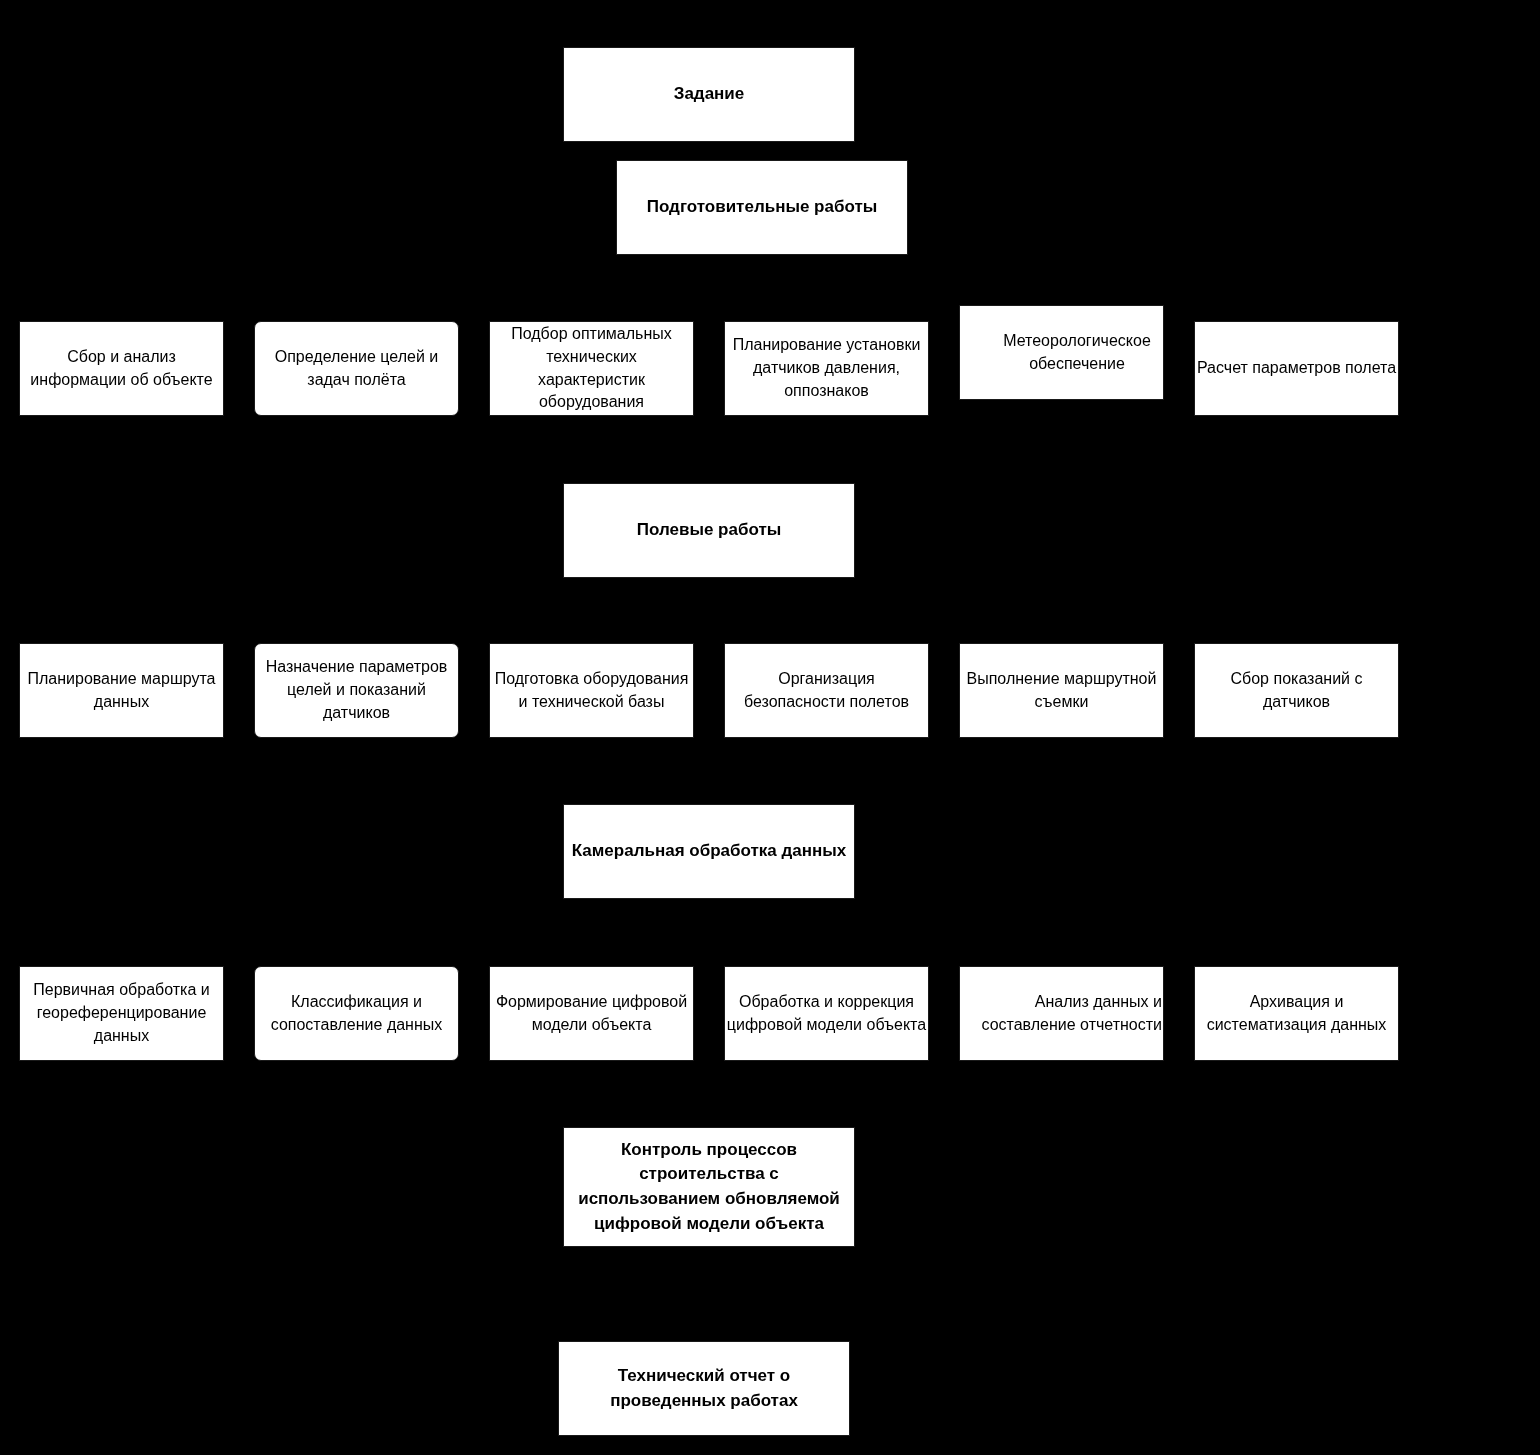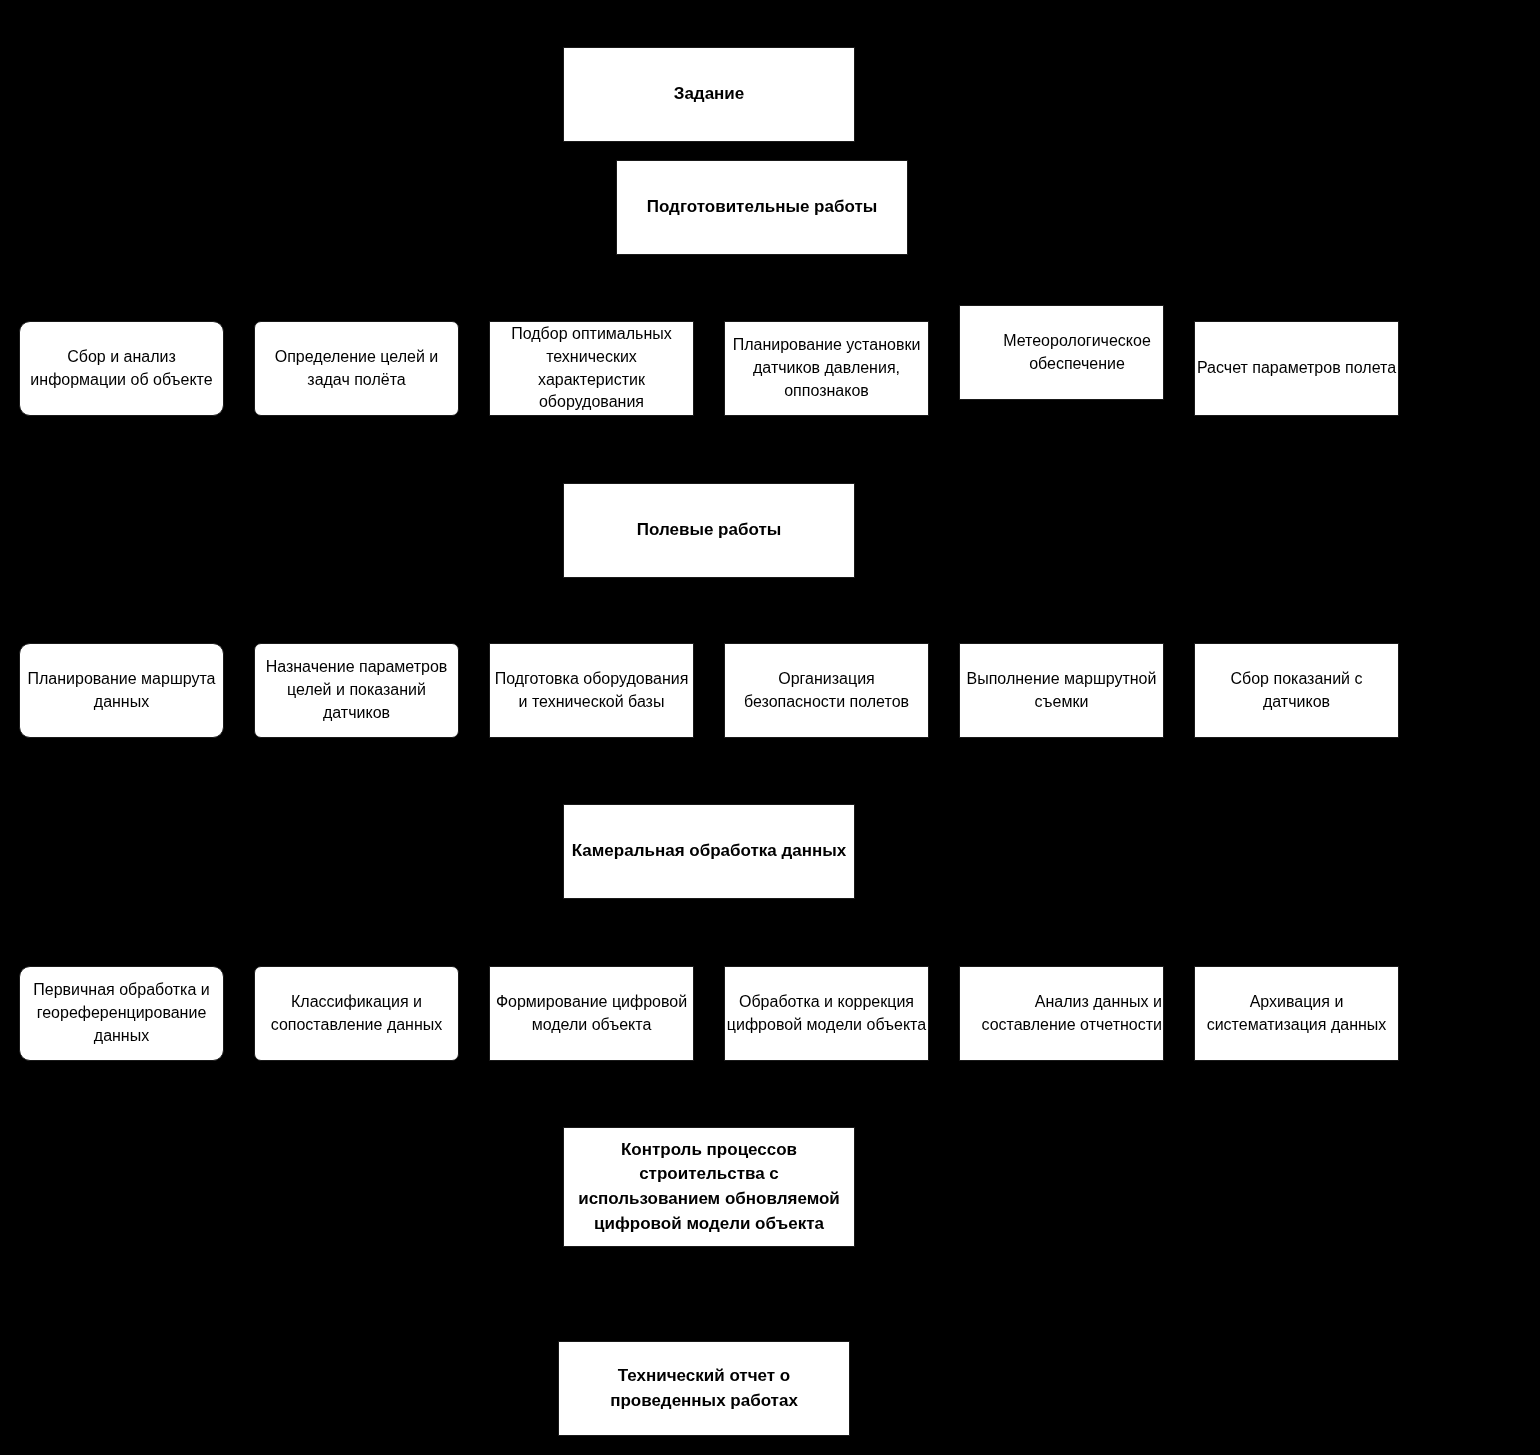--- a/index.html
+++ b/index.html
@@ -39,21 +39,21 @@
   }
   .step {
     width: 205px;
     height: 95px;
     font-size: 16px;
     font-weight: normal;
     line-height: 1.42;
     padding: 2px 1px;
   }
   
-  .c0 { left: 19px; border-radius: 11px; }
+  .c0 { left: 19px; }
   .c1 { left: 254px; border-radius: 7px; }
   .c2 { left: 489px; }
   .c3 { left: 724px; }
   .c4 { left: 959px; }
   .c5 { left: 1194px; }
 </style>
 </head>
 <body>
 
 <div class="canvas">

